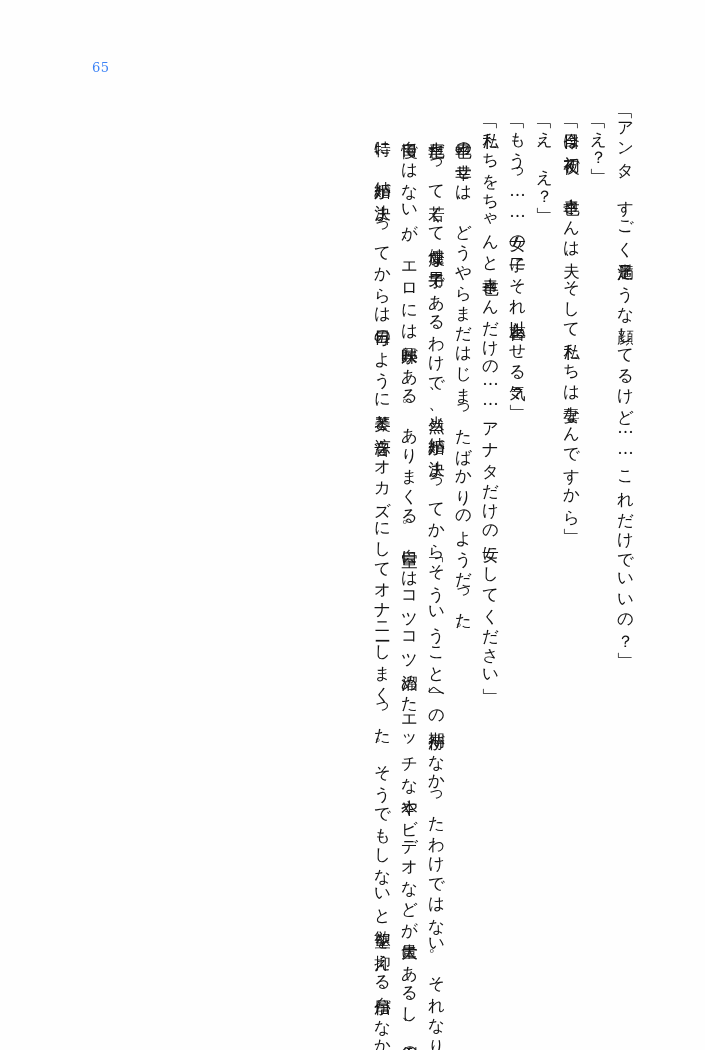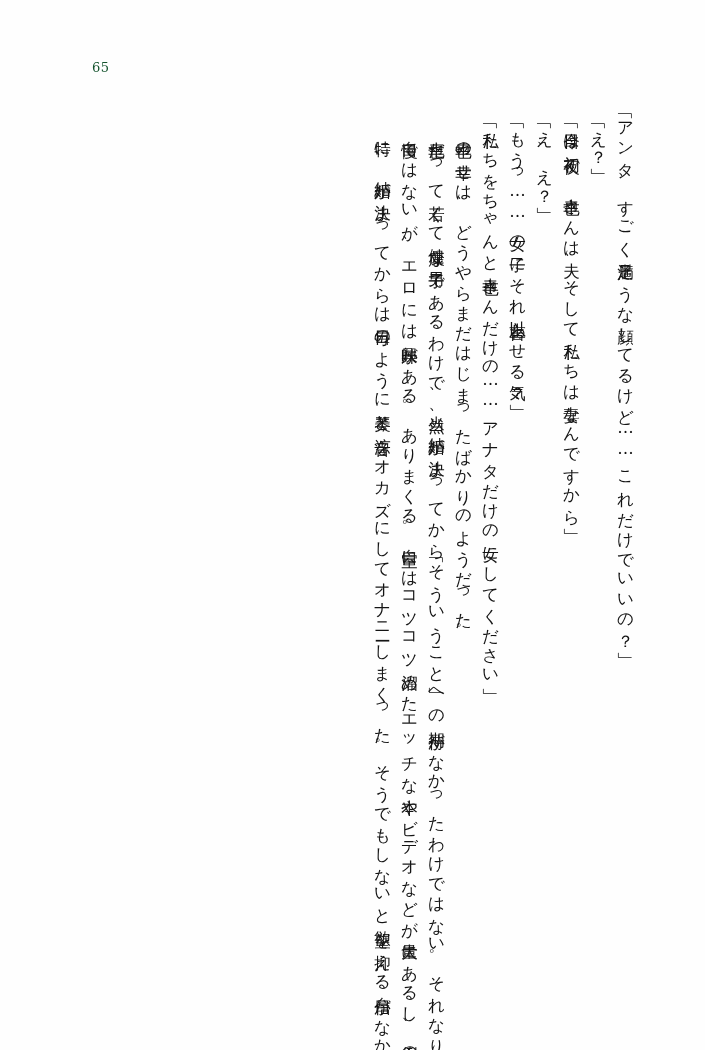--- a/index.html
+++ b/index.html
@@ -26,21 +26,21 @@
     background: #fefefe;
   }
 
   
   #page-number {
     position: absolute;
     left: 92px;
     top: 60px;
     font-size: 13px;
     letter-spacing: 0.5px;
-    color: #14532d;
+    color: #3b82f6;
     font-family: "DejaVu Serif", "Liberation Serif", serif;
   }
 
   
   #text-block {
     position: absolute;
     right: 72px;
     top: 108px;
     width: 540px;
     height: 870px;

